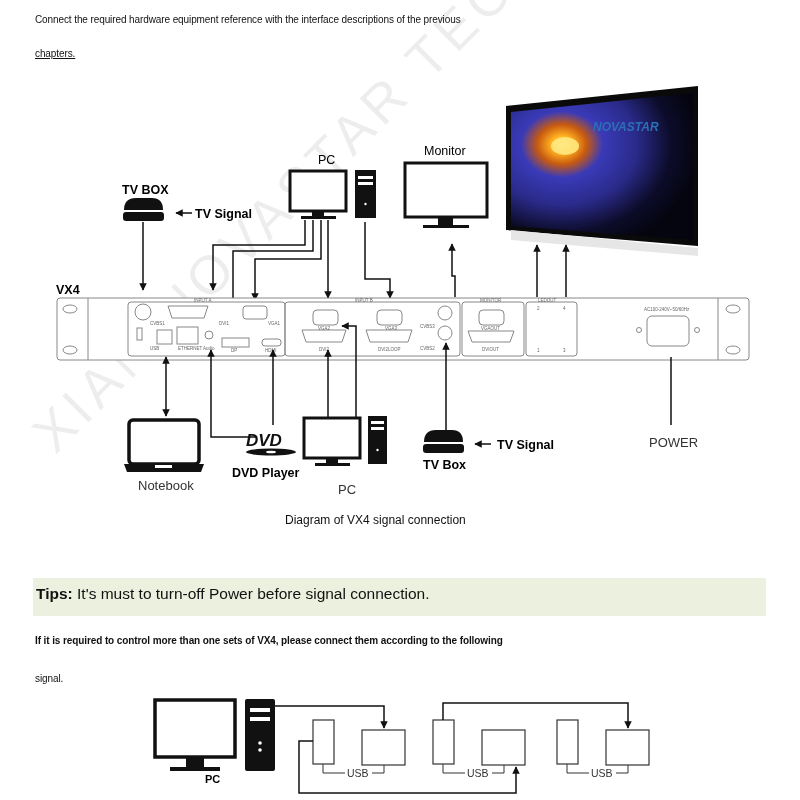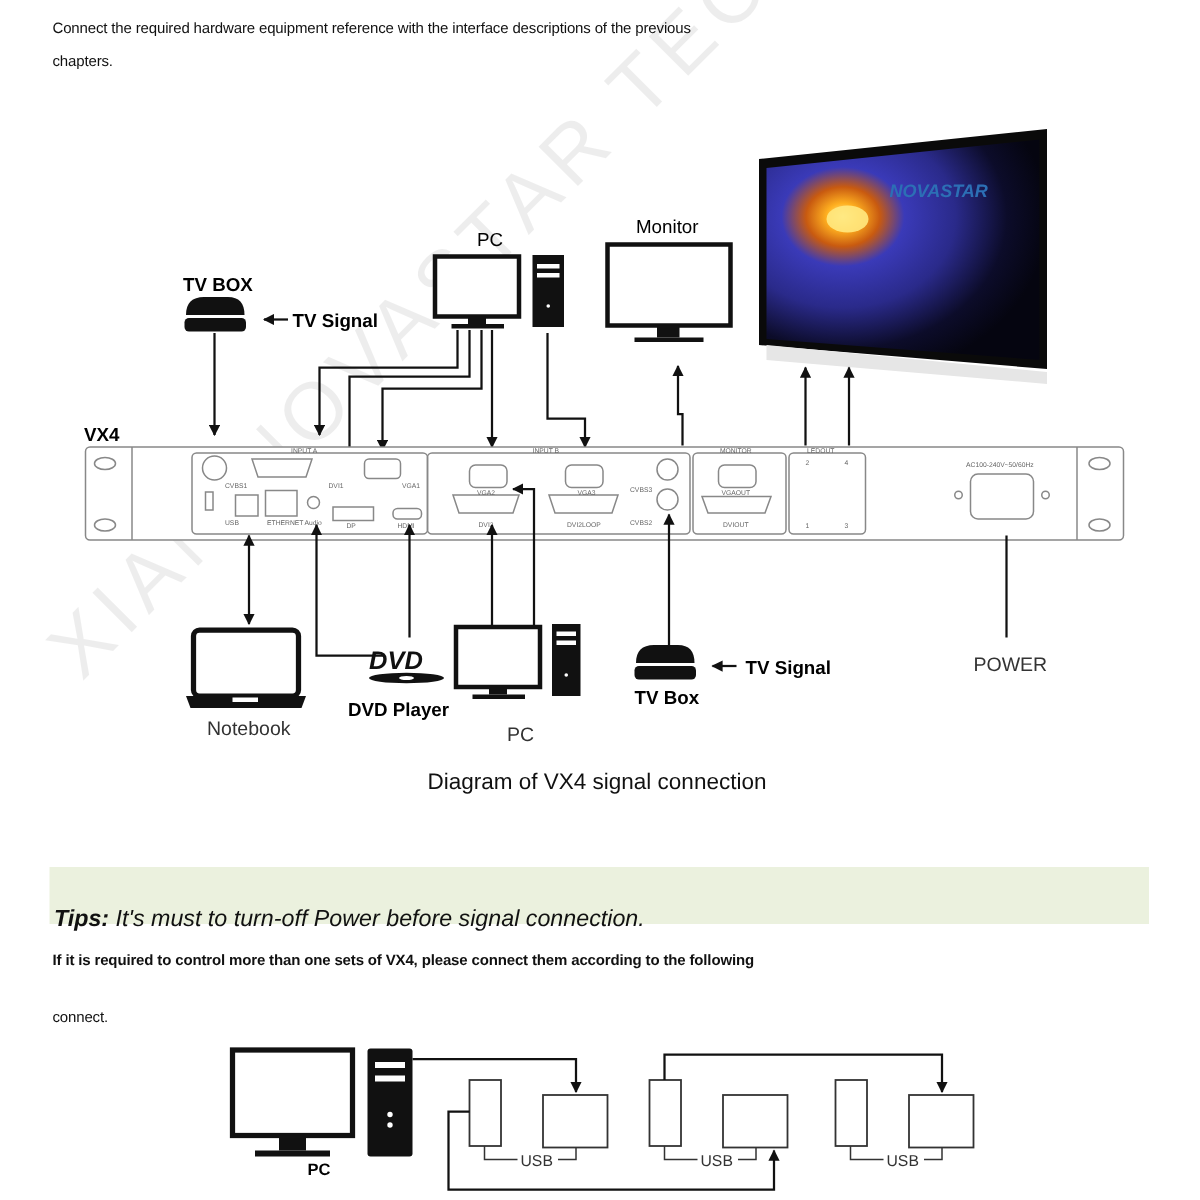--- a/index.html
+++ b/index.html
@@ -1,25 +1,25 @@
 <!DOCTYPE html>
 <html><head>
 <meta charset="utf-8">
 <style>
   html,body{margin:0;padding:0;background:#fff;}
   body{width:800px;height:800px;position:relative;overflow:hidden;font-family:"Liberation Sans",sans-serif;color:#111;}
   .para{position:absolute;left:35px;font-size:10px;line-height:20px;letter-spacing:-0.1px;}
   #p1{top:10px;}
-  #p1b{top:32px;}
+  #p1b{top:44px;text-decoration:underline;}
   #tips{position:absolute;left:33px;top:578px;width:733px;height:38px;background:#ebf1de;}
-  #tips-text{position:absolute;left:3px;top:26px;font-size:15.5px;font-style:italic;}
+  #tips-text{position:absolute;left:3px;top:7px;font-size:15.5px;}
   #tips-text b{font-weight:bold;}
   #p2{top:631px;font-weight:bold;}
   #p2b{top:669px;}
-  #caption{position:absolute;left:285px;top:513px;font-size:15px;}
+  #caption{position:absolute;left:285px;top:513px;font-size:12px;}
   svg{position:absolute;left:0;top:0;}
   .lbl{font-family:"Liberation Sans",sans-serif;}
   .wm{position:absolute;font-family:"Liberation Sans",sans-serif;font-size:54px;color:rgba(0,0,0,0.07);letter-spacing:6px;white-space:nowrap;}
 </style>
 </head>
 <body>
 
 <div class="wm" style="left:20px;top:420px;transform:rotate(-45deg);transform-origin:0 0;">XIAN NOVASTAR TECH CO LTD</div>
 
 <div class="para" id="p1">Connect the required hardware equipment reference with the interface descriptions of the previous</div>
@@ -245,13 +245,13 @@
   </g>
 </svg>
 
 <div id="caption">Diagram of VX4 signal connection</div>
 
 <div id="tips">
   <div id="tips-text"><b>Tips:</b><span> It's must to turn-off Power before signal connection.</span></div>
 </div>
 
 <div class="para" id="p2">If it is required to control more than one sets of VX4, please connect them according to the following</div>
-<div class="para" id="p2b">connect.</div>
+<div class="para" id="p2b">signal.</div>
 
 </body></html>

